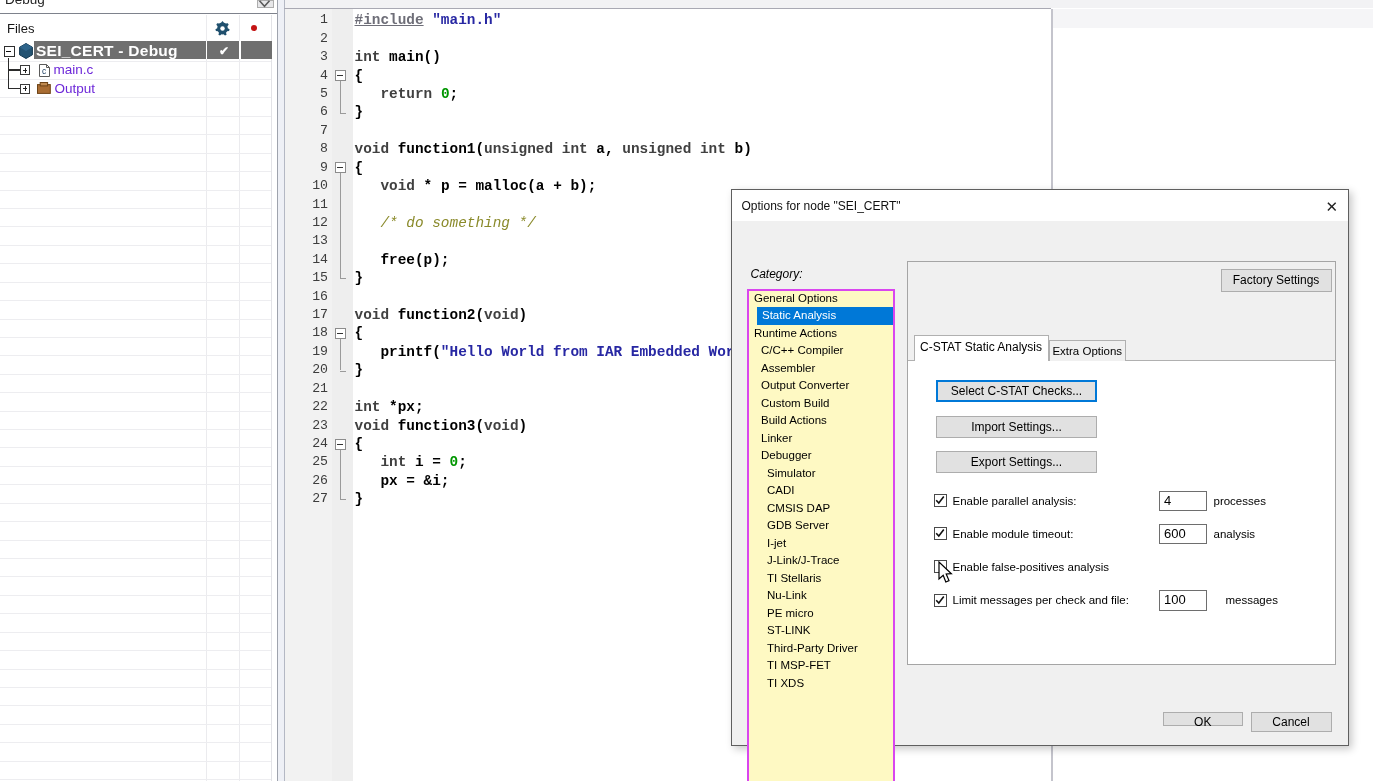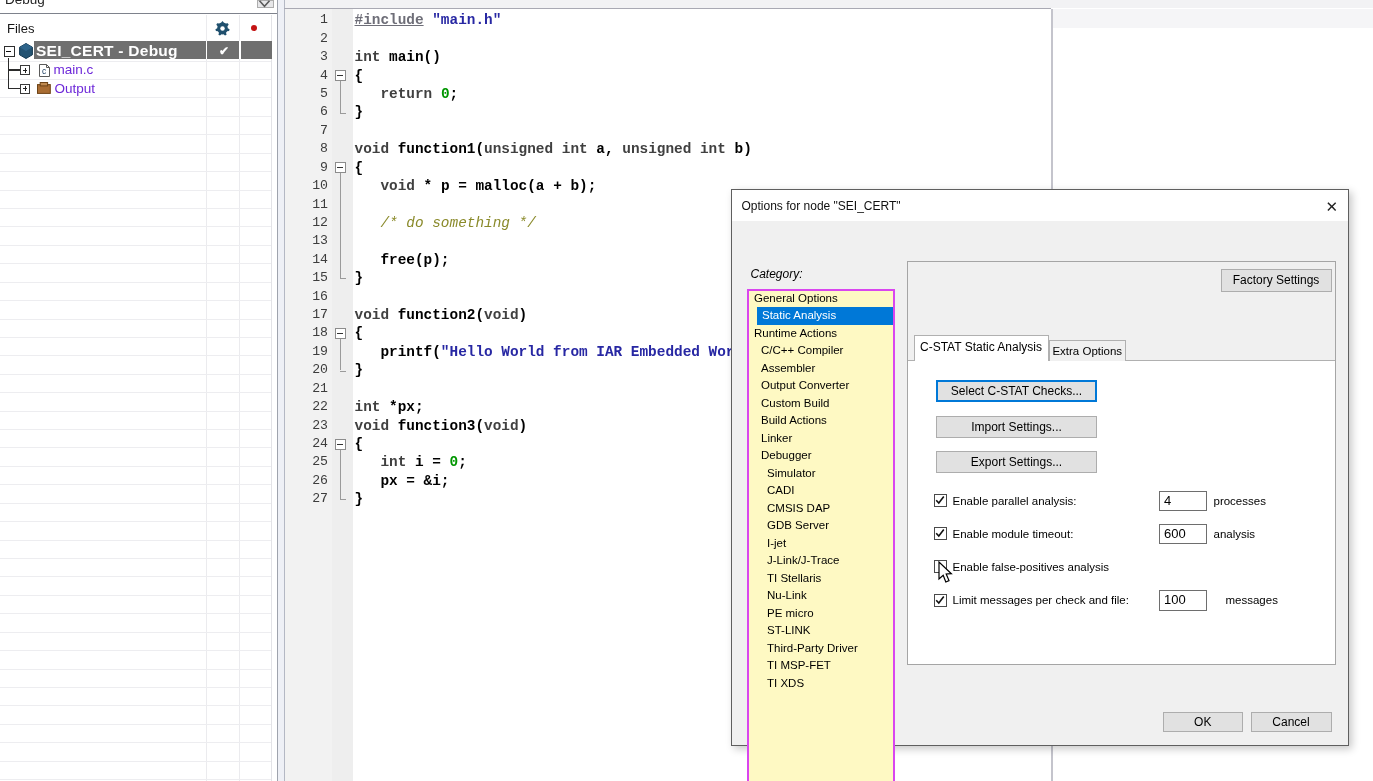--- a/index.html
+++ b/index.html
@@ -71,21 +71,21 @@
       border:1px solid #b0b0b0; border-bottom:none; text-align:center; line-height:23.5px; font-size:12px; white-space:nowrap;}
   #tab2 { left:317px; top:150px; width:77.5px; height:21.5px; background:#f0f0f0;
       border:1px solid #b0b0b0; border-bottom:none; text-align:center; line-height:20px; font-size:11.5px; white-space:nowrap;}
   #bsel { left:204.5px; top:190px; width:161px; height:22.5px; line-height:19px; border:2px solid #0078d7; }
   #bimp { left:204.5px; top:226px; width:161px; height:22px; line-height:20px; }
   #bexp { left:204.5px; top:261.5px; width:161px; height:22px; line-height:20px; }
   .cb { width:13px; height:13px; background:#fff; border:1.4px solid #4a4a4a; }
   .cb svg { position:absolute; left:0.2px; top:0.2px; }
   .cblbl { font-size:11.5px; white-space:nowrap; }
   .edit { width:48px; height:20.5px; background:#fff; border:1px solid #6e6e6e; font-size:13px; padding-left:4px; line-height:18px;}
-  #okbtn { left:431px; top:522.5px; width:80.5px; height:20px; line-height:18px; }
+  #okbtn { left:431px; top:522.5px; width:80.5px; height:14px; line-height:18px; }
   #cancelbtn { left:519px; top:522.5px; width:81px; height:20px; line-height:18px; }
 </style>
 </head>
 <body>
 <div class="abs" id="topstrip"></div>
 <div class="abs" id="split"></div>
 <div class="abs" id="edtopborder"></div>
 
 <div class="abs" id="gutter1"></div>
 <div class="abs" id="gutter2"></div>

